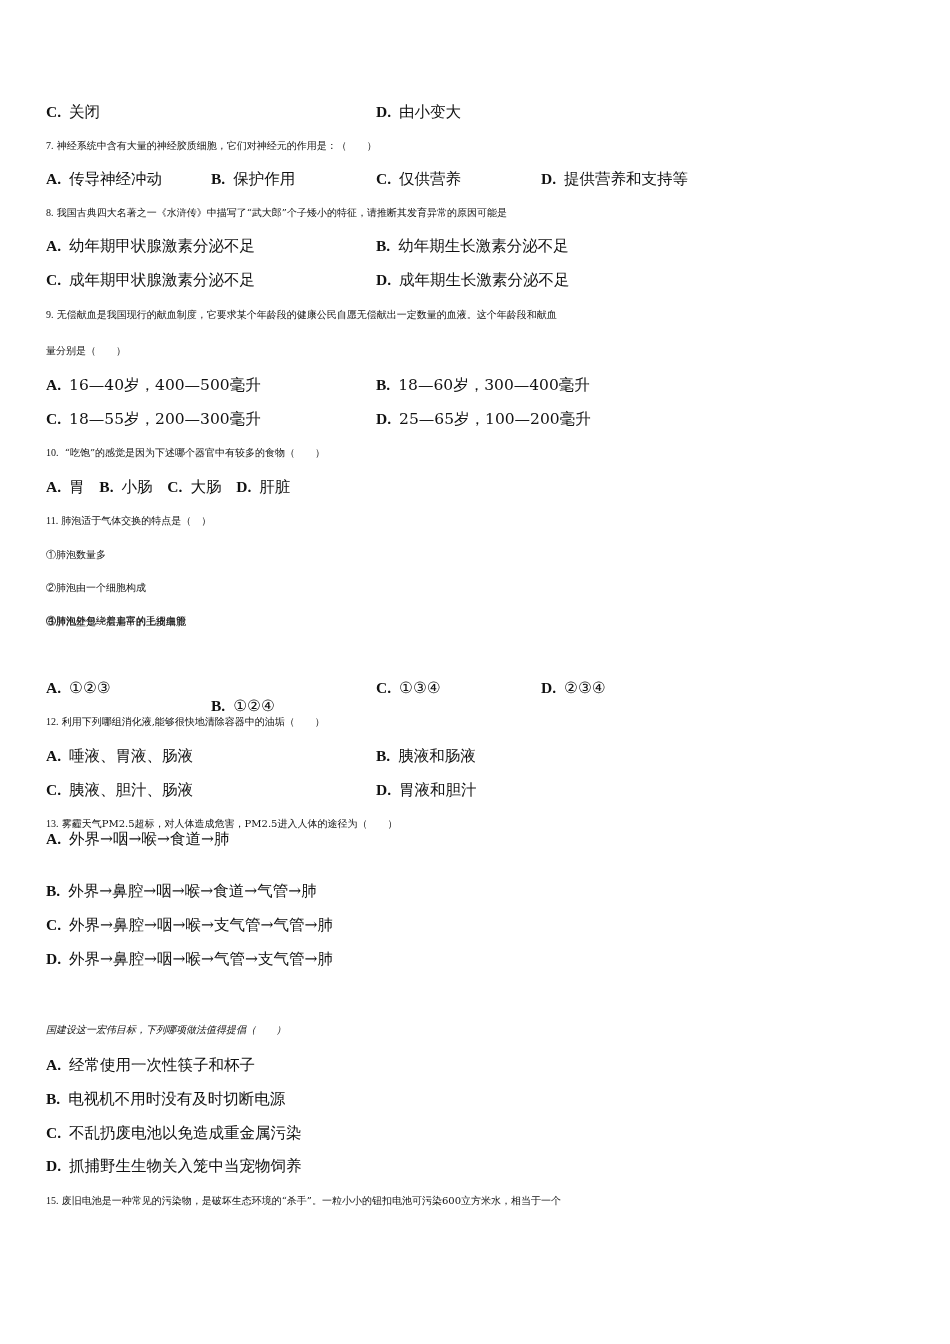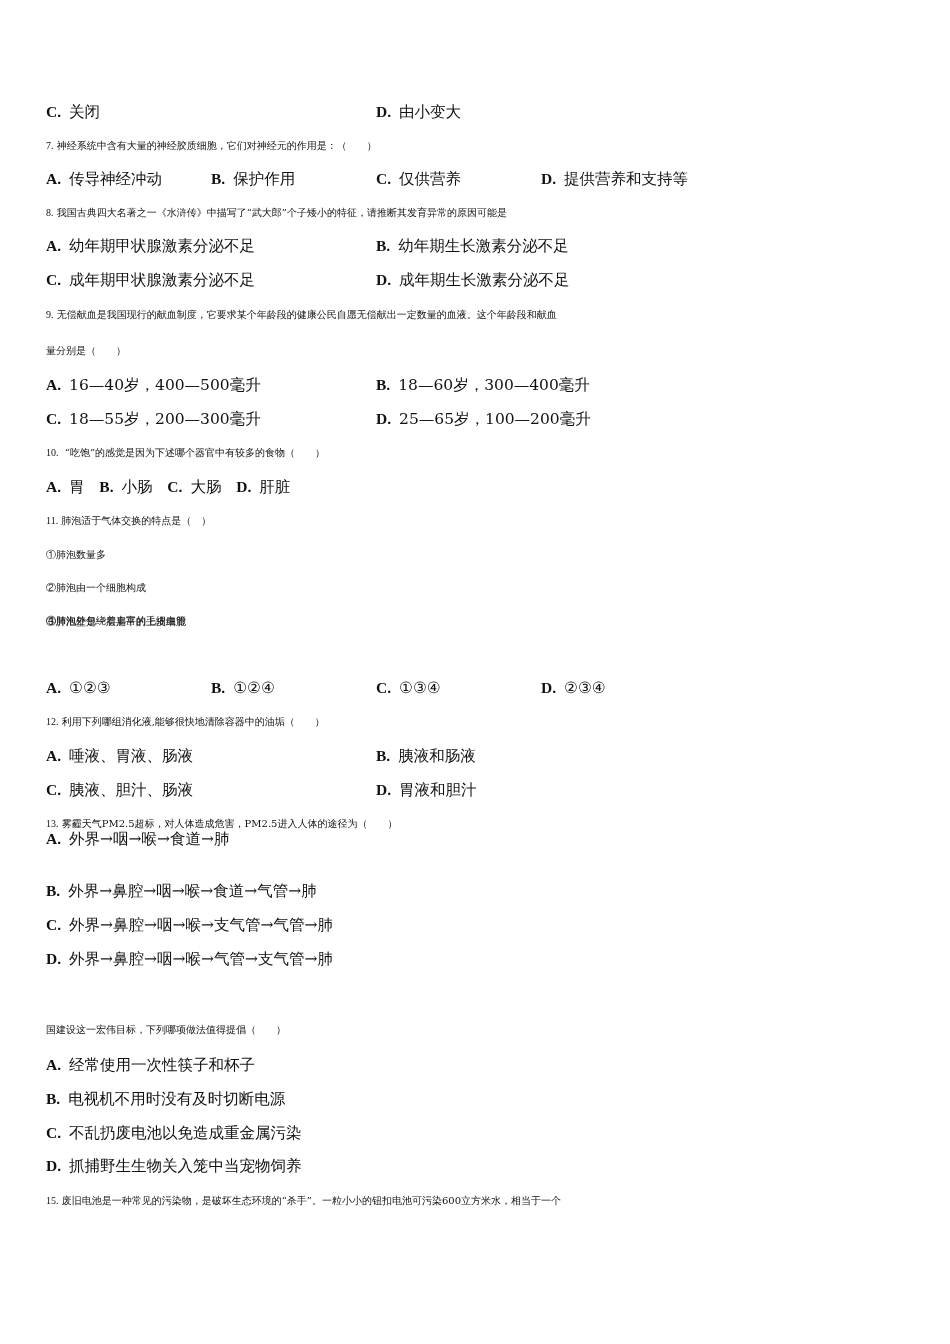--- a/index.html
+++ b/index.html
@@ -45,37 +45,37 @@
     <span class="lbl">C.</span><span>大肠</span>&nbsp;&nbsp;
     <span class="lbl">D.</span><span>肝脏</span>
   </div>
 
   <div class="line" style="top:511px;"><span class="qnum">11.</span> <span>肺泡适于气体交换的特点是（　）</span></div>
   <div class="line" style="top:545px;"><span>①肺泡数量多</span></div>
   <div class="line" style="top:578px;"><span>②肺泡由一个细胞构成</span></div>
   <div class="line" style="top:612px;"><span>③肺泡壁是一层扁平的上皮细胞</span></div>
   <div class="line" style="top:611px;"><span>④肺泡外包绕着丰富的毛细血管</span></div>
   <div class="opt" style="left:46px; top:678px;"><span class="lbl">A.</span><span>①②③</span></div>
-  <div class="opt" style="left:211px; top:678px;text-align:right;"><span class="lbl">B.</span><span>①②④</span></div>
+  <div class="opt" style="left:211px; top:696px;text-align:right;"><span class="lbl">B.</span><span>①②④</span></div>
   <div class="opt" style="left:376px; top:678px;"><span class="lbl">C.</span><span>①③④</span></div>
   <div class="opt" style="left:541px; top:678px;"><span class="lbl">D.</span><span>②③④</span></div>
 
   <div class="line" style="top:712px;"><span class="qnum">12.</span> <span>利用下列哪组消化液,能够很快地清除容器中的油垢（　　）</span></div>
   <div class="opt" style="left:46px; top:746px;"><span class="lbl">A.</span><span>唾液、胃液、肠液</span></div>
   <div class="opt" style="left:376px; top:746px;"><span class="lbl">B.</span><span>胰液和肠液</span></div>
   <div class="opt" style="left:46px; top:780px;"><span class="lbl">C.</span><span>胰液、胆汁、肠液</span></div>
   <div class="opt" style="left:376px; top:780px;"><span class="lbl">D.</span><span>胃液和胆汁</span></div>
 
   <div class="line" style="top:814px;"><span class="qnum">13.</span> <span>雾霾天气PM2.5超标，对人体造成危害，PM2.5进入人体的途径为（　　）</span></div>
   <div class="opt" style="left:46px; top:829px;"><span class="lbl">A.</span><span>外界→咽→喉→食道→肺</span></div>
   <div class="opt" style="left:46px; top:915px;"><span class="lbl">C.</span><span>外界→鼻腔→咽→喉→支气管→气管→肺</span></div>
   <div class="opt" style="left:46px; top:881px;"><span class="lbl">B.</span><span>外界→鼻腔→咽→喉→食道→气管→肺</span></div>
   <div class="opt" style="left:46px; top:949px;"><span class="lbl">D.</span><span>外界→鼻腔→咽→喉→气管→支气管→肺</span></div>
 
-  <div class="line" style="top:1020px;"><span>国建设这一宏伟目标，下列哪项做法值得提倡（　　）</span></div>
+  <div class="line" style="top:1020px;font-style:italic;"><span>国建设这一宏伟目标，下列哪项做法值得提倡（　　）</span></div>
   <div class="opt" style="left:46px; top:1055px;"><span class="lbl">A.</span><span>经常使用一次性筷子和杯子</span></div>
   <div class="opt" style="left:46px; top:1089px;"><span class="lbl">B.</span><span>电视机不用时没有及时切断电源</span></div>
   <div class="opt" style="left:46px; top:1156px;"><span class="lbl">D.</span><span>抓捕野生生物关入笼中当宠物饲养</span></div>
   <div class="opt" style="left:46px; top:1123px;"><span class="lbl">C.</span><span>不乱扔废电池以免造成重金属污染</span></div>
 
   <div class="line" style="top:1191px;"><span class="qnum">15.</span> <span>废旧电池是一种常见的污染物，是破坏生态环境的“杀手”。一粒小小的钮扣电池可污染600立方米水，相当于一个</span></div>
 
 </div>
 
 </body></html>

